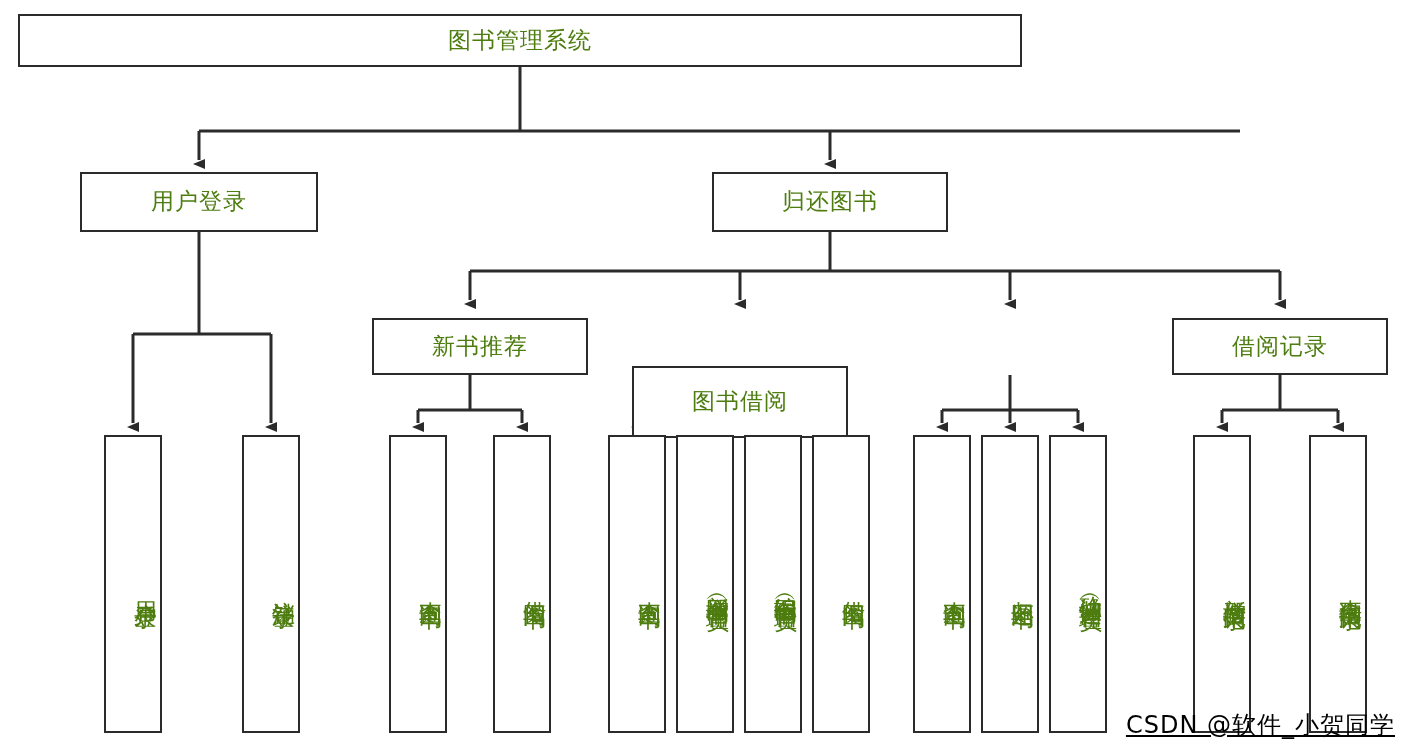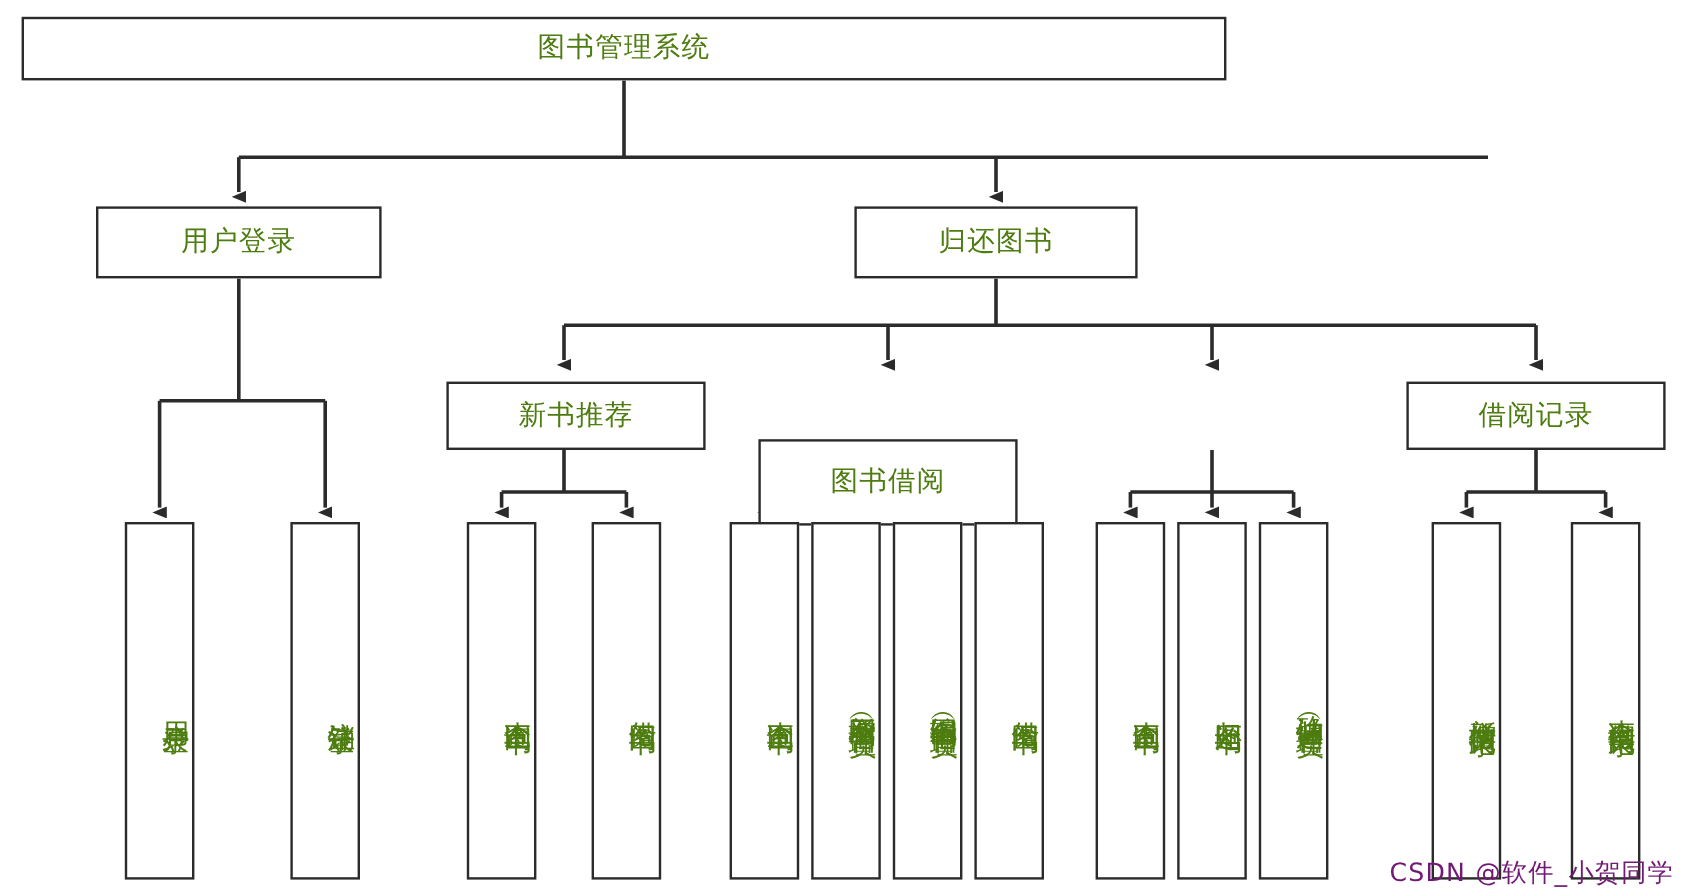--- a/index.html
+++ b/index.html
@@ -53,25 +53,26 @@
   }
   .node-v span {
     display: block;
     writing-mode: vertical-rl;
     text-orientation: upright;
   }
   .watermark {
     position: absolute;
     right: 10px;
     bottom: 6px;
-    font-size: 21px;
-    color: #701a75;
+    font-size: 24px;
+    color: #000000;
     letter-spacing: 1px;
     z-index: 3;
     white-space: nowrap;
+    text-decoration: underline;
   }
 </style>
 </head>
 <body>
 
 <div id="canvas">
 
   <svg id="diagram-svg" viewBox="0 0 1405 747" xmlns="http://www.w3.org/2000/svg">
     <defs>
       <marker id="arrow" markerWidth="10" markerHeight="12" refX="1" refY="6" orient="auto" markerUnits="userSpaceOnUse">

